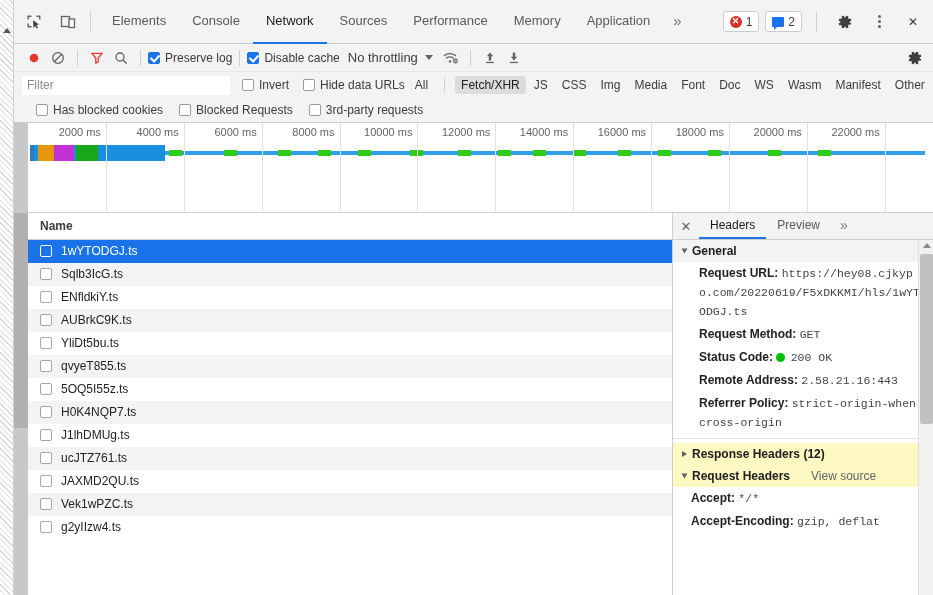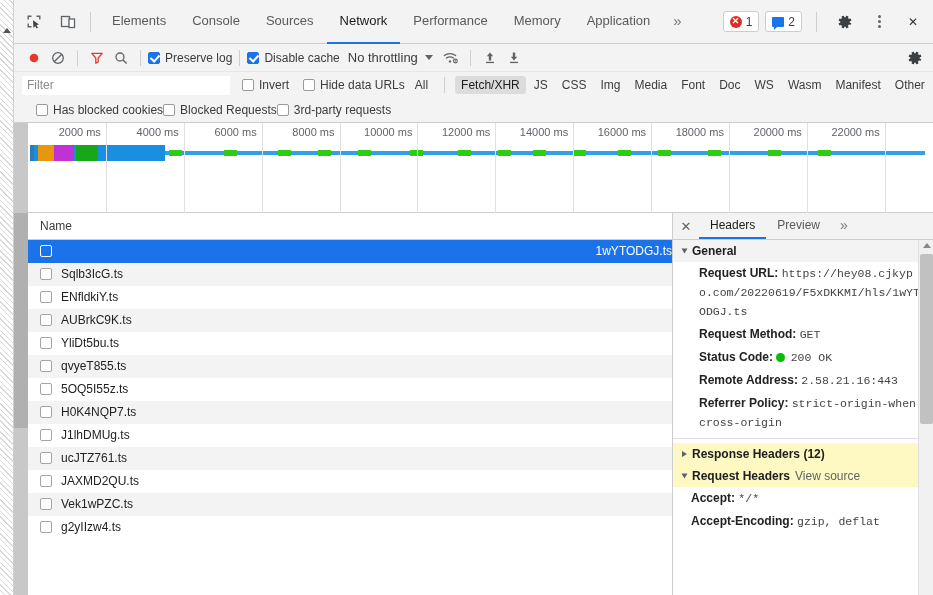--- a/index.html
+++ b/index.html
@@ -132,21 +132,21 @@
   .type {
     padding: 2px 6px; font-size: 12px; color: #3c3c3c;
     border-radius: 3px; cursor: pointer; white-space: nowrap;
   }
   .type.active { background: #dcdcdc; color: #202020; }
 
   
   .blockedrow {
     position: absolute; left: 14px; top: 98px; right: 0; height: 25px;
     background: #f3f3f3; display: flex; align-items: center;
-    padding-left: 22px; border-bottom: 1px solid #cdcdcd;
+    padding-left: 22px; gap: 16px; border-bottom: 1px solid #cdcdcd;
   }
 
   
   .overview {
     position: absolute; left: 14px; top: 123px; right: 0; height: 90px;
     background: #fff; border-bottom: 1px solid #cdcdcd;
   }
   .ov-gutter {
     position: absolute; left: 0; top: 0; width: 14px; height: 90px;
     background: #c8c8c8;
@@ -186,30 +186,30 @@
     position: absolute; left: 0; top: 0; width: 14px; bottom: 0;
     background: #c8c8c8; z-index: 2;
   }
   .lp-gutter-thumb {
     position: absolute; left: 0; top: 0; width: 14px; height: 215px;
     background: #b0b0b0;
   }
   .col-head {
     height: 27px; flex: none; display: flex; align-items: center;
     padding-left: 26px; font-size: 12px; color: #3c3c3c;
-    background: #fff; border-bottom: 1px solid #cdcdcd;
+    background: #fff; border-bottom: 1px solid #cdcdcd; font-weight: bold;
   }
   .rows { flex: 1; overflow: hidden; position: relative; }
   .row {
     height: 23px; display: flex; align-items: center;
     padding-left: 26px; gap: 9px; font-size: 12px; color: #222;
     cursor: pointer; border-bottom: 1px solid transparent;
   }
   .row:nth-child(even) { background: #f3f3f3; }
-  .row.sel { background: #1a73e8; color: #fff; justify-content: space-between; }
+  .row.sel { background: #1a73e8; color: #fff; }
   .row .rcb {
     width: 12px; height: 12px; border: 1px solid #a5a5a5;
     border-radius: 2px; background: #fff; flex: none;
   }
   .row.sel .rcb { border-color: #fff; background: transparent; }
 
   
   .right-pane {
     flex: 1; height: 100%; position: relative; background: #fff;
     display: flex; flex-direction: column;
@@ -250,21 +250,21 @@
   .kv b { font-weight: bold; color: #222; }
   .kv span.val {
     font-family: "Liberation Mono", monospace; font-size: 11.5px; color: #444;
   }
   .status-dot {
     display: inline-block; width: 9px; height: 9px; border-radius: 50%;
     background: #00c000; margin-right: 2px; vertical-align: -1px;
   }
   .divider { height: 1px; background: #e0e0e0; margin: 4px 0; }
   .view-src {
-    font-weight: normal; color: #5f6368; font-size: 12px;
+    margin-left: 16px; font-weight: normal; color: #5f6368; font-size: 12px;
   }
   .dt-scroll {
     position: absolute; right: 0; top: 0; bottom: 0; width: 15px;
     background: #f1f1f1; border-left: 1px solid #e0e0e0;
   }
   .dt-scroll .up {
     position: absolute; top: 3px; left: 4px;
     width: 0; height: 0; border-left: 4px solid transparent;
     border-right: 4px solid transparent; border-bottom: 5px solid #888;
   }
@@ -295,22 +295,22 @@
     <div class="tb-icon">
       <svg width="16" height="16" viewBox="0 0 16 16">
         <rect x="1.5" y="2.5" width="8" height="10" fill="none" stroke="#5f6368" stroke-width="1.3"></rect>
         <rect x="9" y="5" width="5.5" height="8.5" fill="#fff" stroke="#5f6368" stroke-width="1.3"></rect>
       </svg>
     </div>
     <div class="tb-sep"></div>
     <div class="tabs">
       <div class="tab">Elements</div>
       <div class="tab">Console</div>
+      <div class="tab active">Network</div>
       <div class="tab">Sources</div>
-      <div class="tab active">Network</div>
       <div class="tab">Performance</div>
       <div class="tab">Memory</div>
       <div class="tab">Application</div>
       <div class="tab more">»</div>
     </div>
     <div class="tabbar-right">
       <div class="badge">
         <span class="dot-err">✕</span>
         <span>1</span>
       </div>

